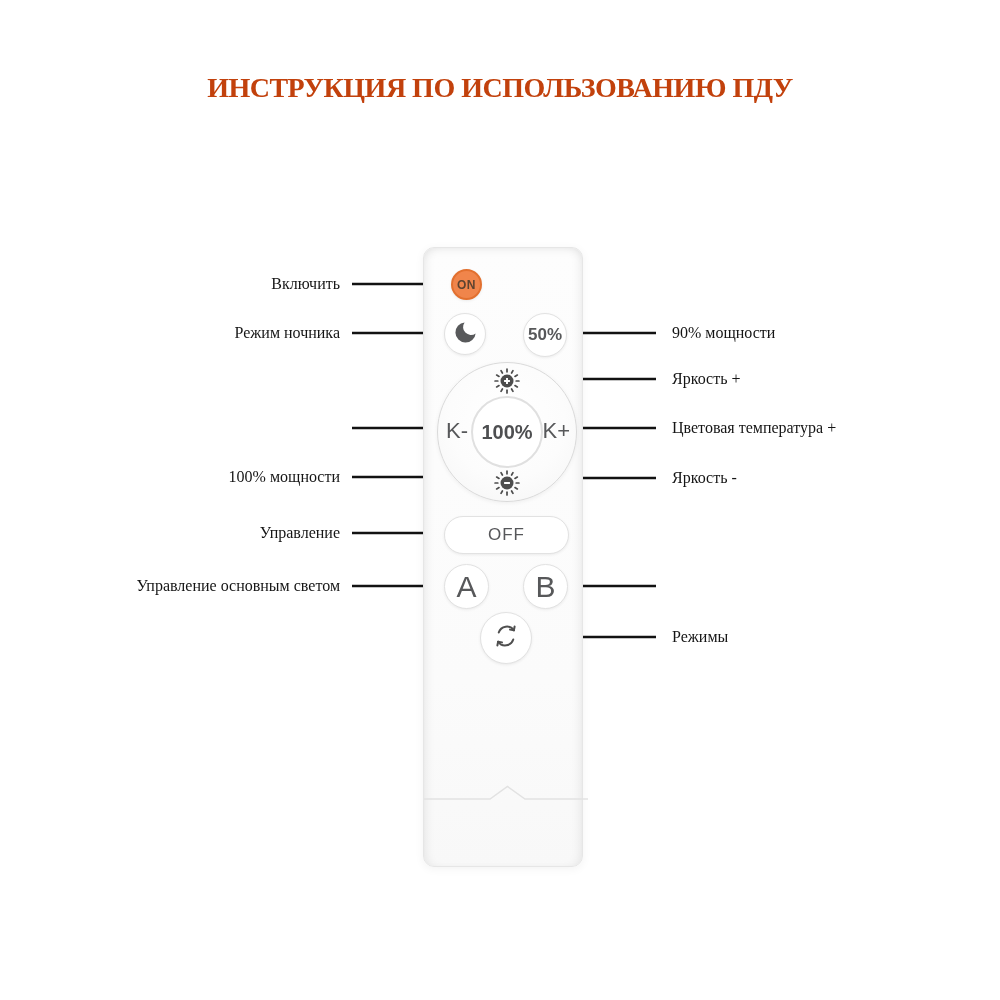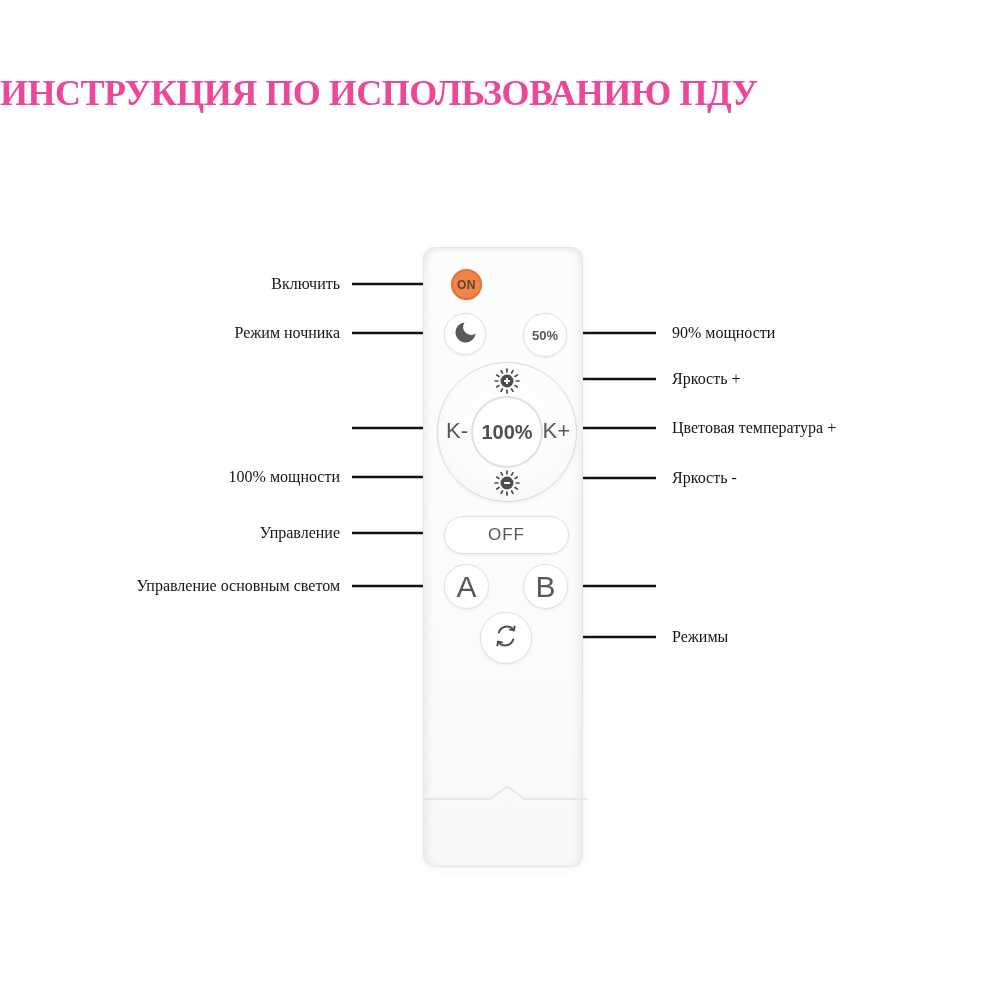--- a/index.html
+++ b/index.html
@@ -7,24 +7,25 @@
     position: relative;
     width: 1000px; height: 1000px;
     margin: 0 auto;
     background: #ffffff;
     font-family: "Liberation Serif", serif;
     overflow: hidden;
   }
   .title {
     position: absolute;
     left: 0; top: 72px; width: 1000px;
-    font-size: 36px;
+    text-align: center;
+    font-size: 28px;
     font-weight: bold;
     letter-spacing: -0.5px;
-    color: #ec4899;
+    color: #c2410c;
     font-family: "Liberation Serif", serif;
   }
   
   .lines {
     position: absolute; left: 0; top: 0;
     width: 1000px; height: 1000px;
     pointer-events: none;
   }
   .lines .lead {
     stroke: var(--c-line, #121212);
@@ -70,21 +71,21 @@
     cursor: default;
   }
   .btn-on {
     left: 27px; top: 21px; width: 31px; height: 31px;
     background: var(--c-on, #F0854B);
     border: 2px solid var(--c-on-border, #E2702F);
     color: #5d4330;
     font-size: 12px; font-weight: bold; letter-spacing: 0.5px;
   }
   .btn-moon { left: 20px; top: 65px; width: 42px; height: 42px; }
-  .btn-50   { left: 99px; top: 65px; width: 44px; height: 44px; font-size: 13px; font-weight: bold; }
+  .btn-50   { left: 99px; top: 65px; width: 44px; height: 44px; font-size: 17px; font-weight: bold; }
   .dial {
     position: absolute;
     left: 13px; top: 114px; width: 140px; height: 140px;
     border: 1px solid #dadada;
     border-radius: 50%;
     background: radial-gradient(circle at 50% 42%, #ffffff 0%, #fcfcfc 55%, #f4f4f4 100%);
     box-shadow: 0 1px 4px rgba(0,0,0,0.06);
     box-sizing: border-box;
   }
   .dial-inner {

